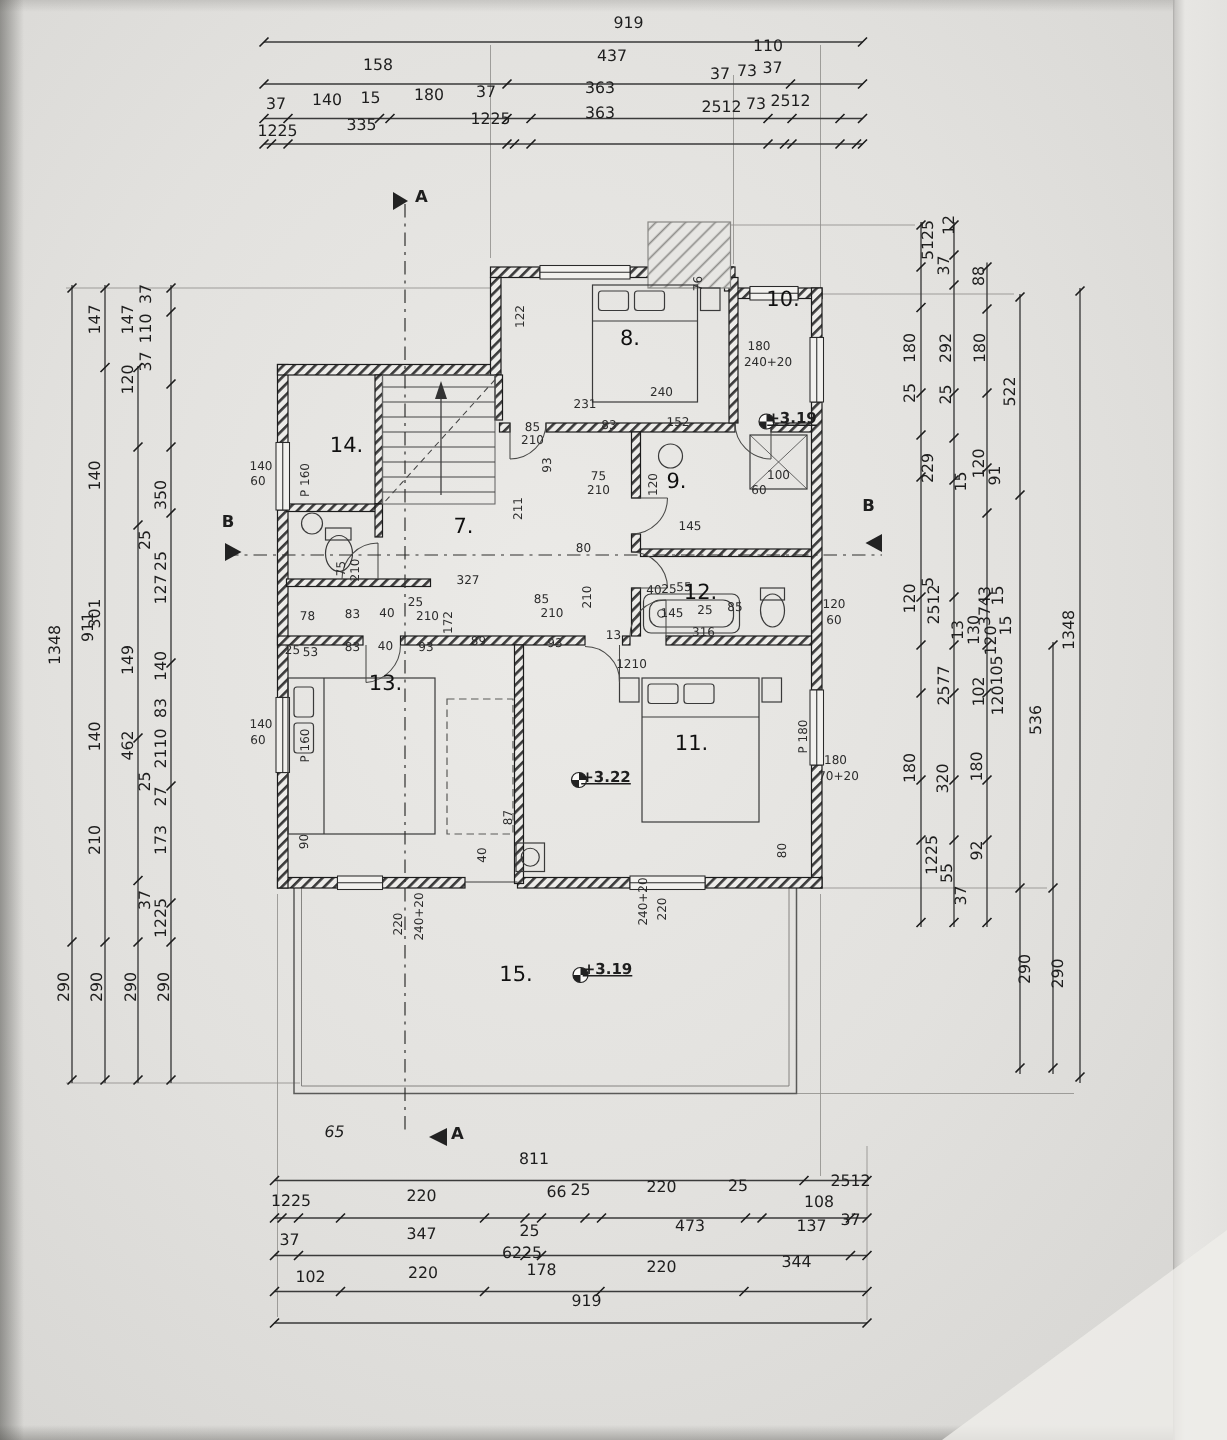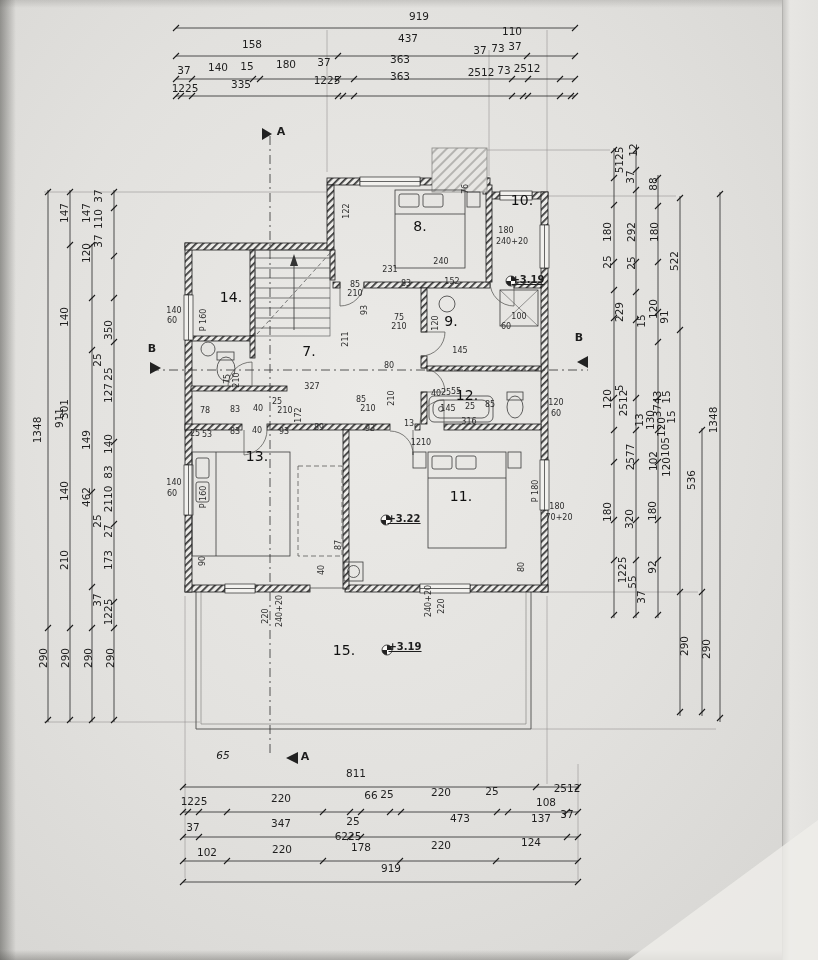--- a/index.html
+++ b/index.html
@@ -259,21 +259,21 @@
       <span class="lbl dim" style="left: 567px; top: 788px;">2512</span>
       <span class="lbl dim" style="left: 193px; top: 827px;">37</span>
       <span class="lbl dim" style="left: 281px; top: 823px;">347</span>
       <span class="lbl dim" style="left: 353px; top: 821px;">25</span>
       <span class="lbl dim" style="left: 460px; top: 818px;">473</span>
       <span class="lbl dim" style="left: 567px; top: 814px;">37</span>
       <span class="lbl dim" style="left: 207px; top: 852px;">102</span>
       <span class="lbl dim" style="left: 282px; top: 849px;">220</span>
       <span class="lbl dim" style="left: 361px; top: 847px;">178</span>
       <span class="lbl dim" style="left: 441px; top: 845px;">220</span>
-      <span class="lbl dim" style="left: 531px; top: 842px;">124</span>
+      <span class="lbl dim" style="left: 531px; top: 842px;">344</span>
       <span class="lbl dim" style="left: 391px; top: 868px;">919</span>
       <span class="lbl dim v" style="left: 37px; top: 430px;">1348</span>
       <span class="lbl dim v" style="left: 59px; top: 418px;">911</span>
       <span class="lbl dim v" style="left: 64px; top: 213px;">147</span>
       <span class="lbl dim v" style="left: 86px; top: 213px;">147</span>
       <span class="lbl dim v" style="left: 98px; top: 196px;">37</span>
       <span class="lbl dim v" style="left: 98px; top: 219px;">110</span>
       <span class="lbl dim v" style="left: 98px; top: 241px;">37</span>
       <span class="lbl dim v" style="left: 86px; top: 253px;">120</span>
       <span class="lbl dim v" style="left: 64px; top: 317px;">140</span>

